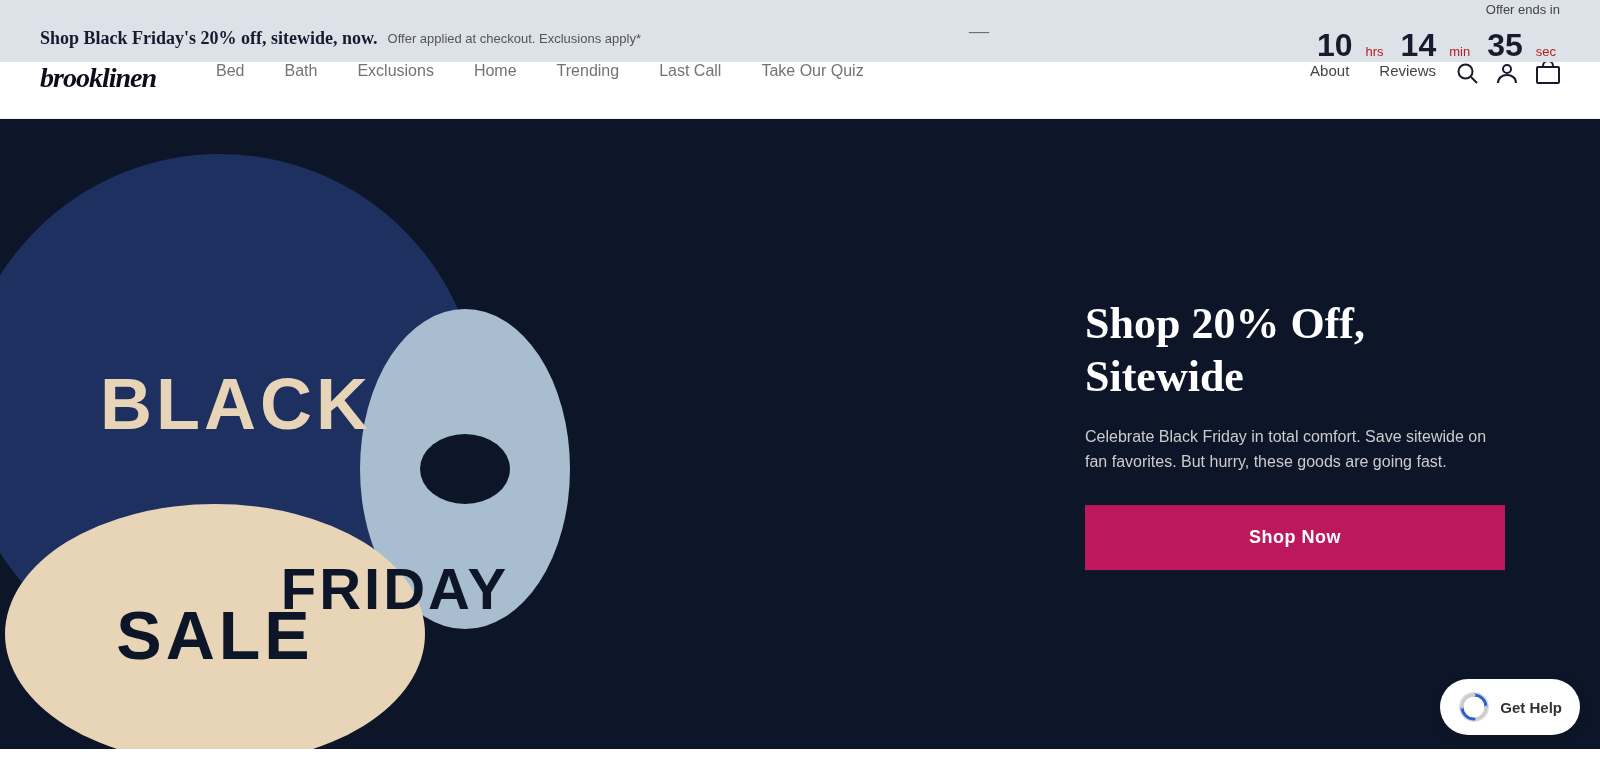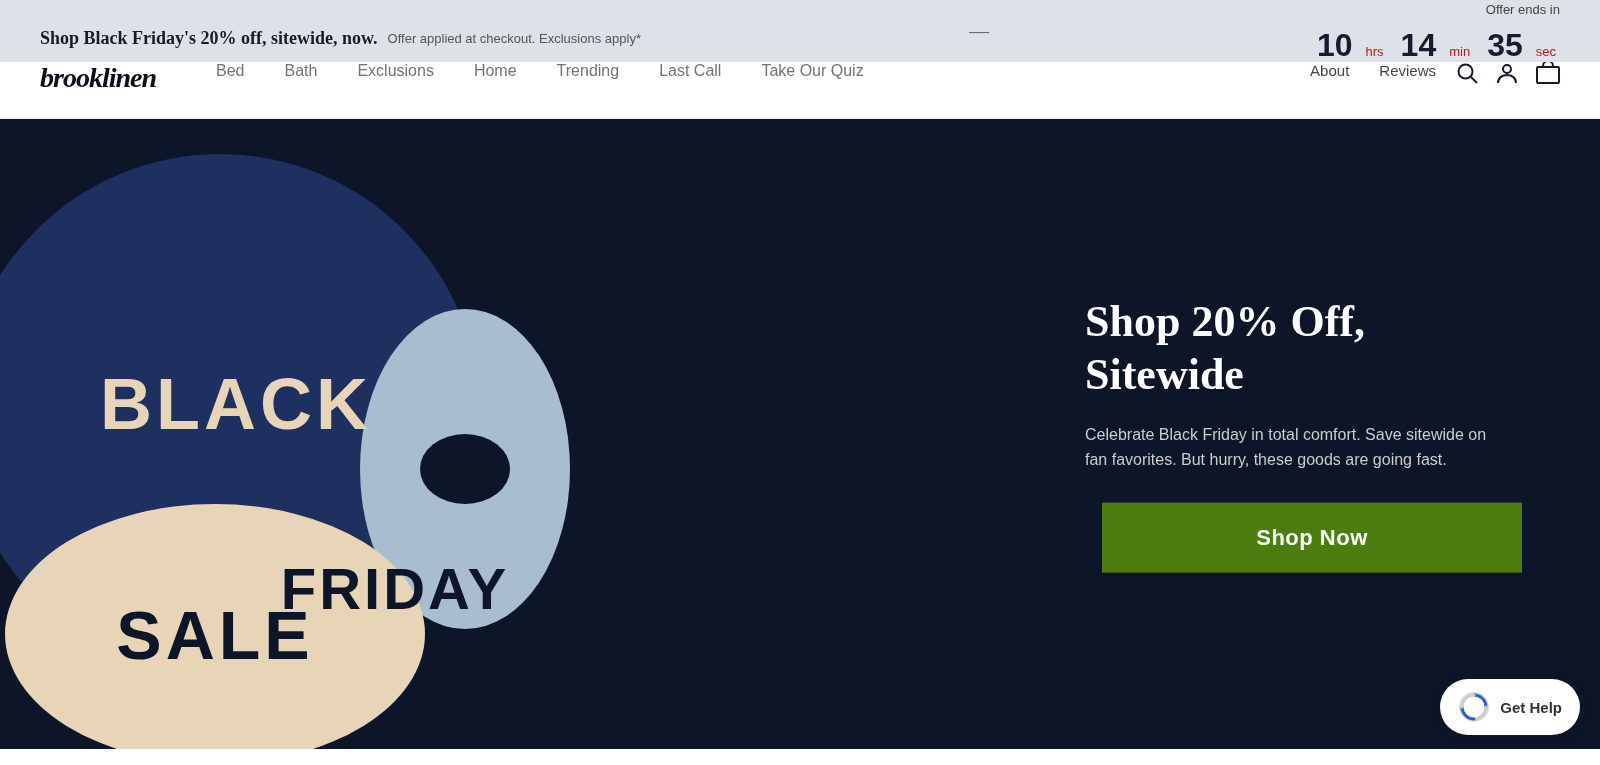--- a/index.html
+++ b/index.html
@@ -149,30 +149,29 @@
       font-size: 16px;
       color: #ccc;
       font-family: Arial, sans-serif;
       line-height: 1.6;
       margin-bottom: 30px;
     }
     .shop-now-btn {
       display: block;
       width: 100%;
       padding: 22px 0;
-      background: #4d7c0f;
+      background: #be185d;
       color: #fff;
-      font-size: 22px;
+      font-size: 18px;
       font-weight: 700;
       text-align: center;
       font-family: Arial, sans-serif;
       cursor: pointer;
       border: none;
       letter-spacing: 0.5px;
-      margin-left: 17px;
     }
 
     
     .get-help {
       position: fixed;
       bottom: 30px;
       right: 20px;
       background: #fff;
       border-radius: 30px;
       padding: 12px 18px;

